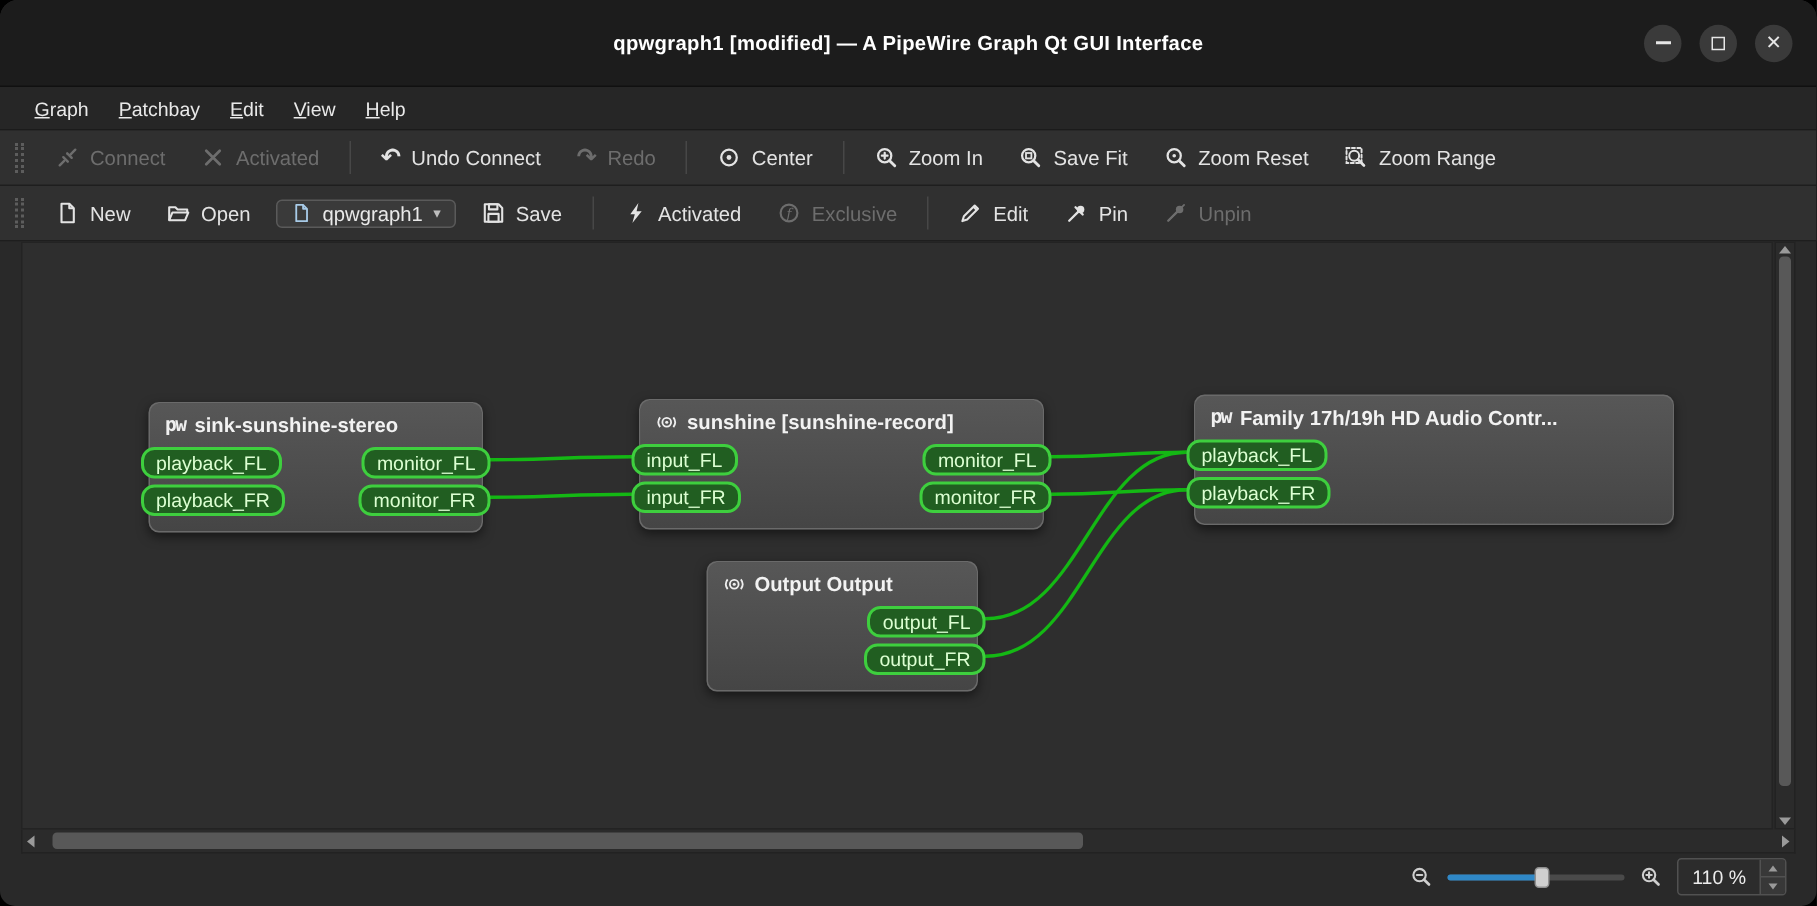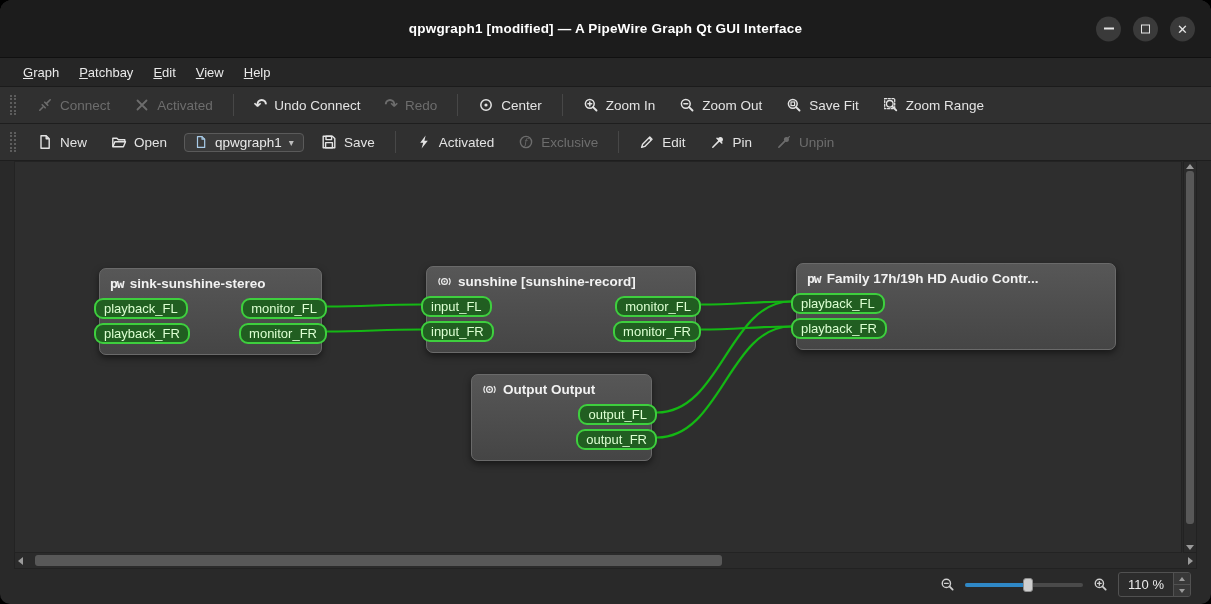--- a/index.html
+++ b/index.html
@@ -147,31 +147,31 @@
           <circle cx="6.8" cy="6.8" r="4.4"></circle>
           <path d="M10.1 10.1l3.4 3.4" stroke-width="1.9"></path>
           <path d="M6.8 4.9v3.8M4.9 6.8h3.8"></path>
         </svg>
       <span>Zoom In</span>
     </div>
     <div class="tb-btn">
       <svg width="16" height="16" viewBox="0 0 16 16" fill="none" stroke="currentColor" stroke-width="1.5" stroke-linecap="round">
           <circle cx="6.8" cy="6.8" r="4.4"></circle>
           <path d="M10.1 10.1l3.4 3.4" stroke-width="1.9"></path>
-          <path d="M4.9 6.8h3.8"></path>
-        </svg>
-      <span>Zoom Out</span>
+          <rect x="5" y="5" width="3.6" height="3.6" stroke-width="1.2"></rect>
+        </svg>
+      <span>Save Fit</span>
     </div>
     <div class="tb-btn">
       <svg width="16" height="16" viewBox="0 0 16 16" fill="none" stroke="currentColor" stroke-width="1.5" stroke-linecap="round">
           <circle cx="6.8" cy="6.8" r="4.4"></circle>
           <path d="M10.1 10.1l3.4 3.4" stroke-width="1.9"></path>
-          <rect x="5" y="5" width="3.6" height="3.6" stroke-width="1.2"></rect>
-        </svg>
-      <span>Save Fit</span>
+          <circle cx="6.8" cy="6.8" r="1.2" fill="currentColor" stroke="none"></circle>
+        </svg>
+      <span>Zoom Reset</span>
     </div>
     <div class="tb-btn">
       <svg width="16" height="16" viewBox="0 0 16 16" fill="none" stroke="currentColor" stroke-width="1.3" stroke-linecap="round">
           <rect x="1.7" y="1.7" width="10" height="10" stroke-dasharray="2 1.6"></rect>
           <circle cx="6.8" cy="6.8" r="3.3"></circle>
           <path d="M9.3 9.3l4 4" stroke-width="1.8"></path>
         </svg>
       <span>Zoom Range</span>
     </div>
   </div>

